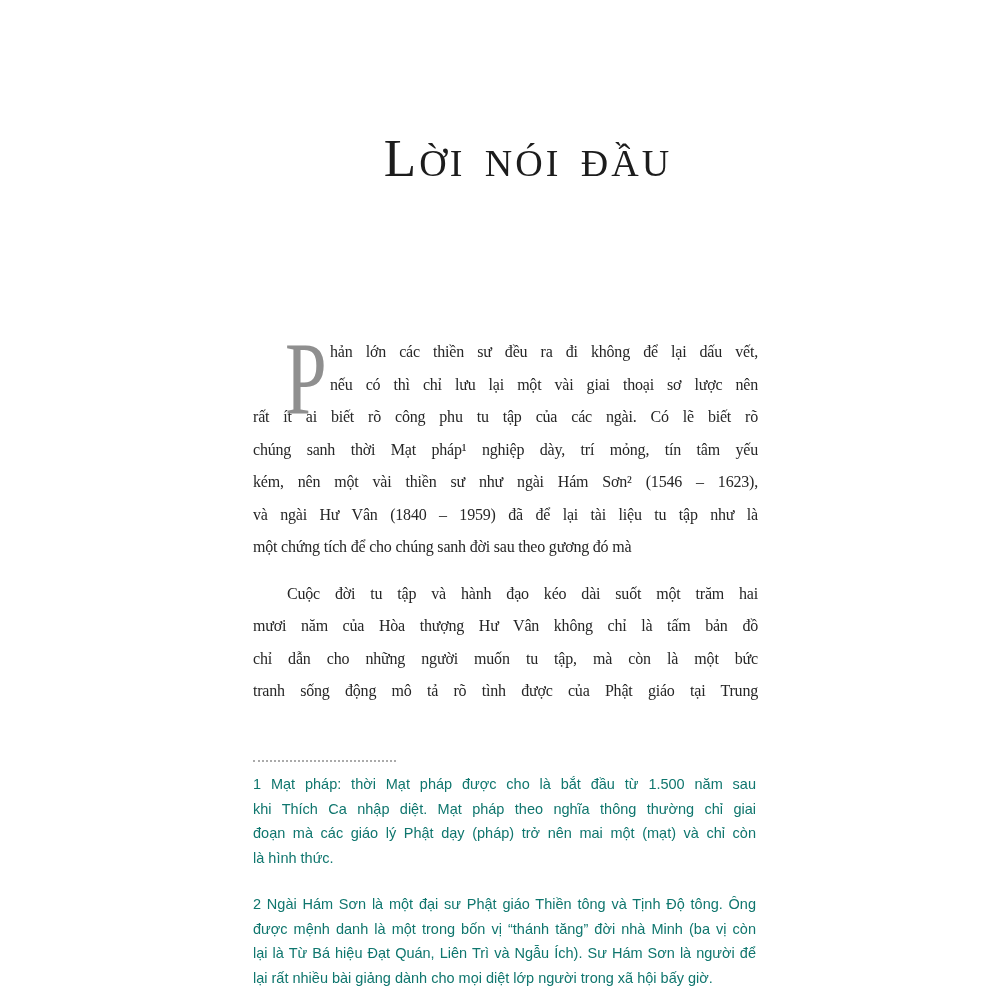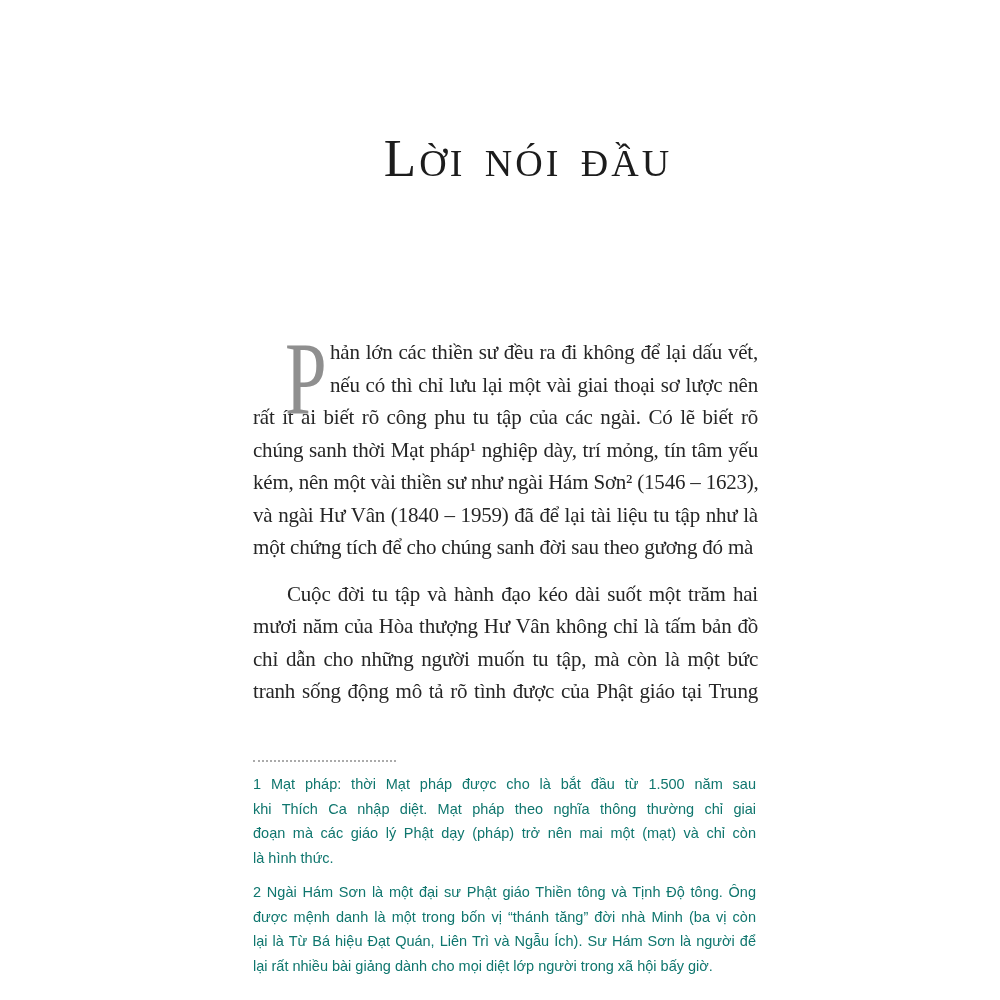--- a/index.html
+++ b/index.html
@@ -34,21 +34,21 @@
   
   .content {
     position: absolute;
     left: 253px;
     top: 336px;
     width: 505px;
   }
   .para { position: relative; }
   .line {
     font-family: "Liberation Serif", serif;
-    font-size: 21px;
+    font-size: 16px;
     line-height: 32.5px;
     letter-spacing: -0.2px;
     color: #262626;
     text-align: justify;
     text-align-last: justify;
     height: 32.5px;
     overflow: hidden;
     white-space: nowrap;
   }
   .align-last-left .line:last-child { text-align-last: left; }
@@ -86,21 +86,21 @@
     margin-bottom: 10px;
   }
   .fn .line {
     font-family: "Liberation Sans", sans-serif;
     font-size: 14.5px;
     line-height: 24.5px;
     height: 24.5px;
     letter-spacing: 0;
     color: #0f766e;
   }
-  .fn + .fn { margin-top: 10px; }
+  .fn + .fn { margin-top: 22px; }
 </style>
 </head>
 <body>
 
 <div class="page">
 
   <h1 class="title">LỜI NÓI ĐẦU</h1>
 
   <div class="content">
 

